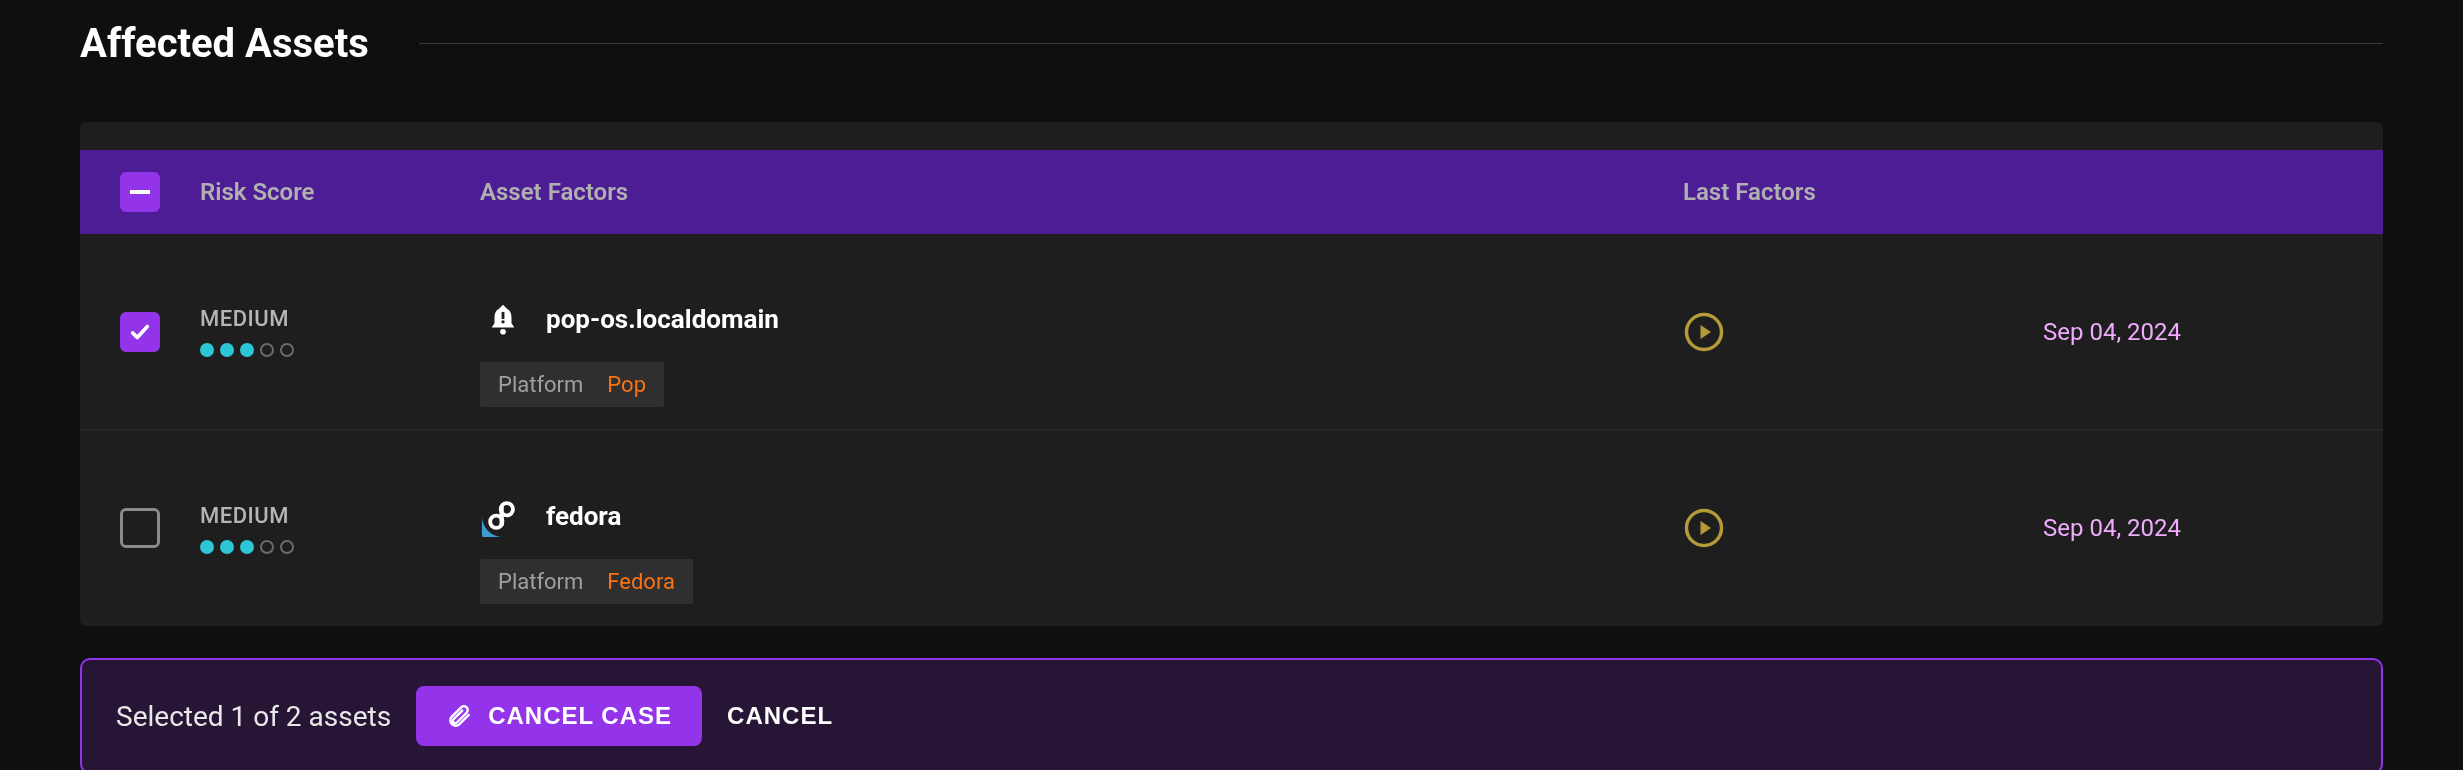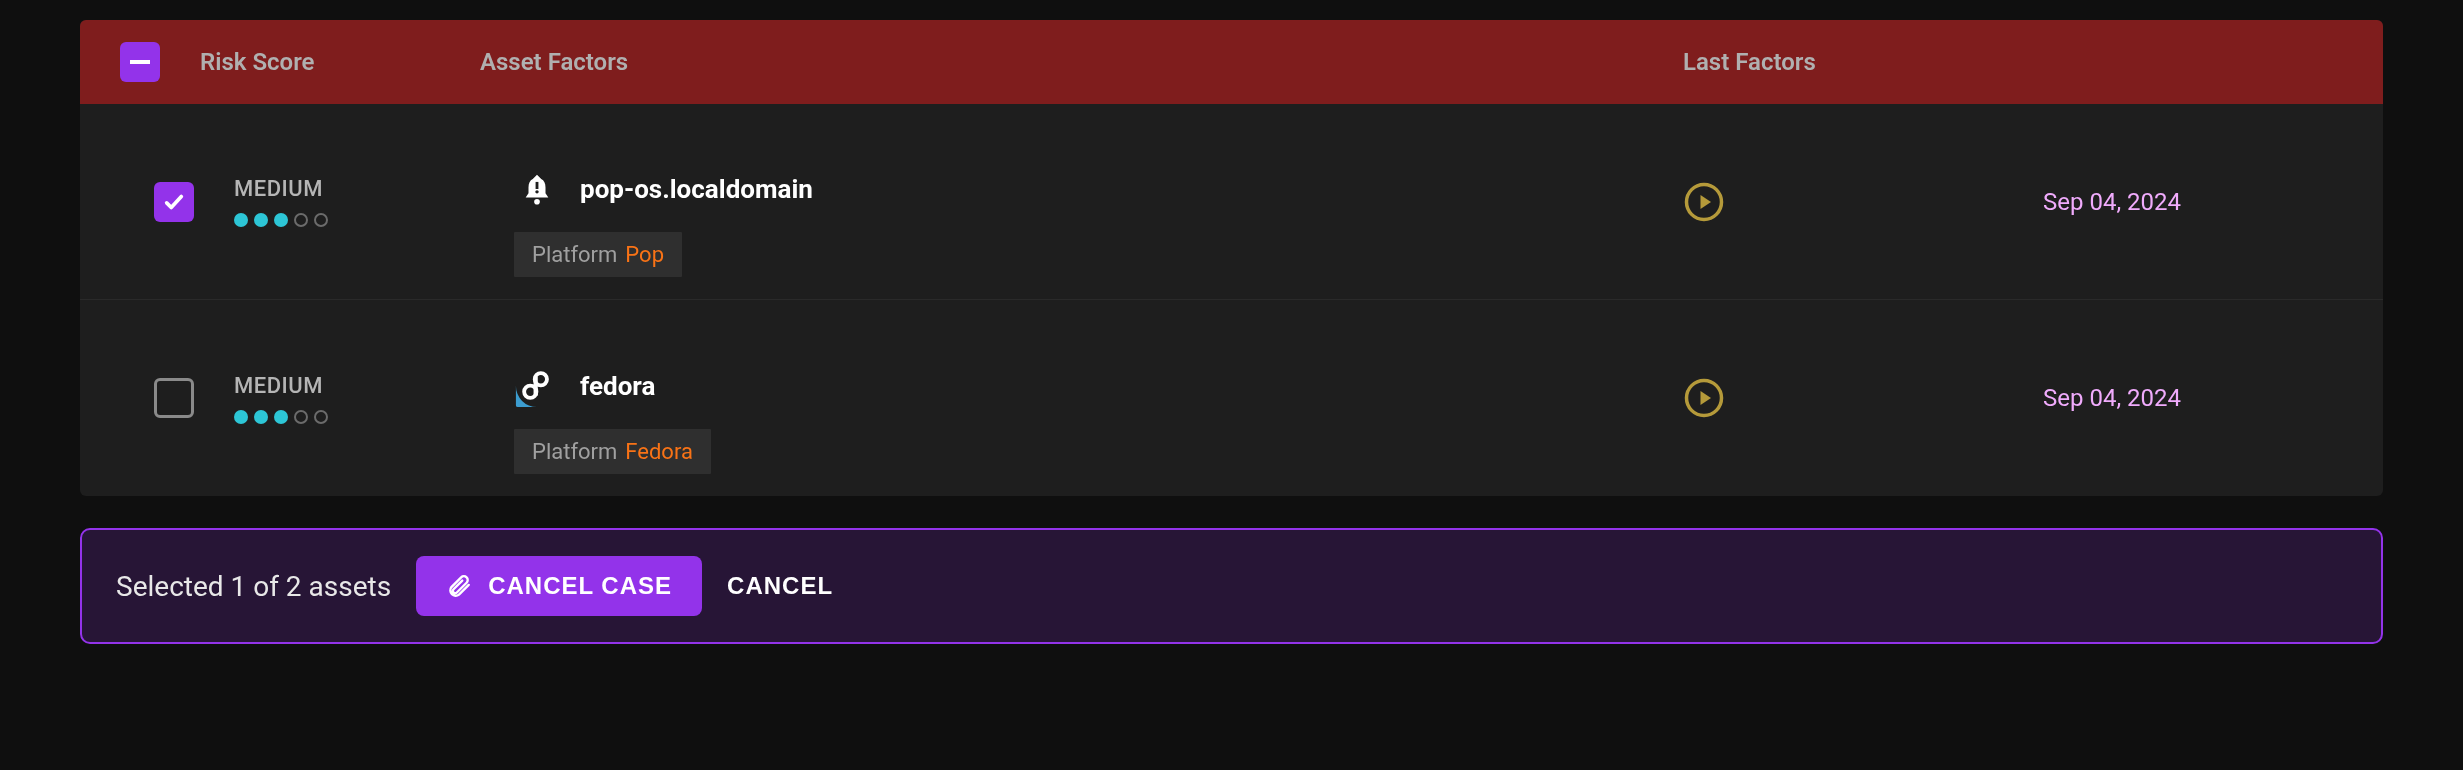--- a/index.html
+++ b/index.html
@@ -33,23 +33,24 @@
 
   .table {
     background: #1e1e1e;
     border-radius: 6px;
     overflow: hidden;
   }
   .table-header {
     display: grid;
     grid-template-columns: 120px 280px 1fr 360px 340px;
     align-items: center;
-    background: #7f1d1d;
+    background: #4c1d95;
     height: 84px;
     padding: 0 0 1px 0;
+    margin-top: 28px;
   }
   .checkbox-col {
     display: flex;
     justify-content: center;
     align-items: center;
   }
   .col-header {
     color: #b0b0b0;
     font-size: 24px;
     font-weight: 600;
@@ -83,21 +84,20 @@
     width: 22px;
     height: 22px;
   }
 
   .table-row {
     display: grid;
     grid-template-columns: 120px 280px 1fr 360px 340px;
     align-items: center;
     height: 196px;
     border-bottom: 1px solid #2a2a2a;
-    padding-left: 34px;
   }
   .table-row:last-child { border-bottom: none; }
 
   .risk-cell {
     display: flex;
     flex-direction: column;
     gap: 12px;
   }
   .risk-label {
     color: #b5b5b5;
@@ -136,21 +136,21 @@
     justify-content: center;
   }
   .asset-name {
     color: #ffffff;
     font-size: 26px;
     font-weight: 700;
   }
   .platform-badge {
     display: inline-flex;
     align-items: baseline;
-    gap: 8px;
+    gap: 24px;
     background: #2f2f2f;
     color: #a0a0a0;
     font-size: 22px;
     padding: 10px 18px;
     border-radius: 1px;
     width: fit-content;
   }
   .platform-badge .platform-val {
     color: #f97316;
     font-weight: 400;
@@ -208,20 +208,24 @@
     letter-spacing: 1px;
     cursor: pointer;
   }
   .clip-icon { width: 26px; height: 26px; }
 </style>
 </head>
 <body>
 
 <div class="page">
 
+  <div class="section-header">
+    <div class="section-title">Affected Assets</div>
+    <div class="section-divider"></div>
+  </div>
 
   <div class="table">
 
     <div class="table-header">
       <div class="checkbox-col">
         <div class="checkbox header-chk">
           <div class="dash"></div>
         </div>
       </div>
       <div class="col-header">Risk Score</div>

